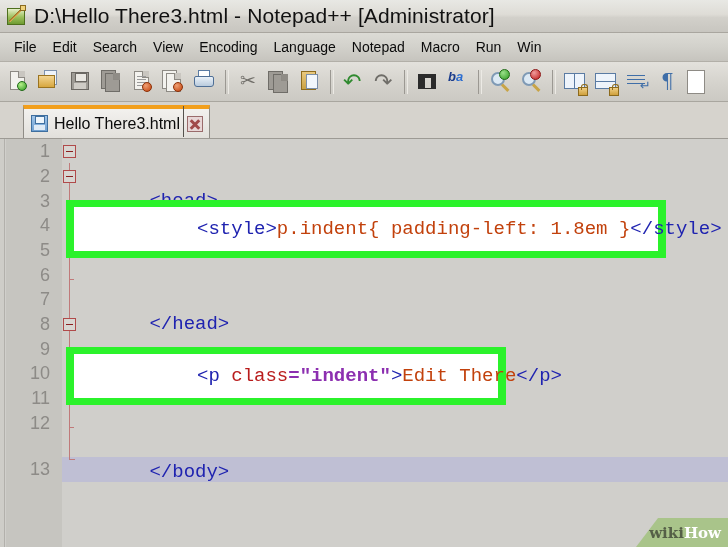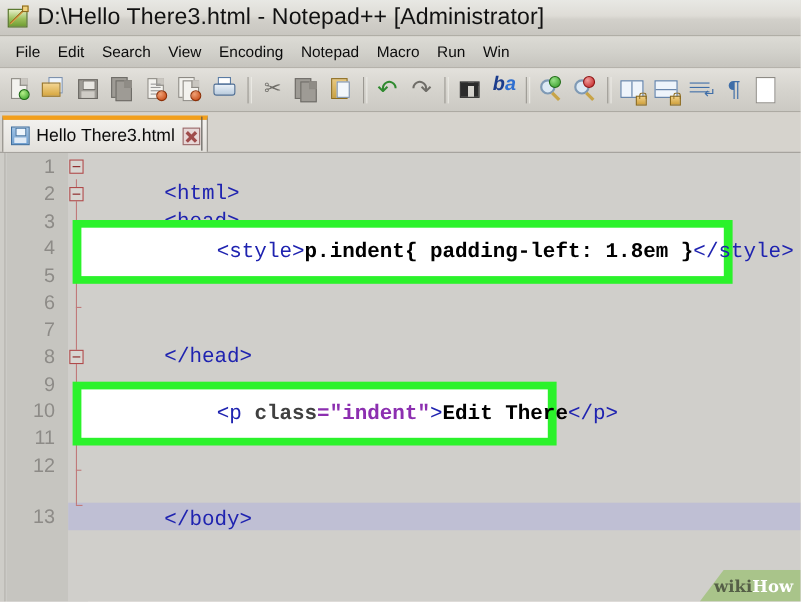--- a/index.html
+++ b/index.html
@@ -226,21 +226,21 @@
     position: absolute; left: 6px; top: 7px;
     width: 18px; height: 15px;
     background:
       linear-gradient(to bottom, #2b2b2b 0 3px, transparent 3px),
       linear-gradient(to right, #2b2b2b 0 6px, transparent 6px 12px, #2b2b2b 12px 18px);
     border: 1px solid #2b2b2b;
     box-sizing: border-box;
   }
   .ba {
     position: absolute; left: 5px; top: 3px;
-    font-size: 18px;
+    font-size: 13px;
     font-weight: bold;
     font-style: italic;
     color: #1b3c8c;
     line-height: 13px;
   }
   .ba span { color: #2f6fd0; }
   .magn {
     position: absolute; left: 5px; top: 5px;
     width: 14px; height: 14px;
     border: 2px solid #7f9ab5;
@@ -332,21 +332,21 @@
   .tabbar {
     position: absolute;
     left: 0; top: 102px;
     width: 728px; height: 37px;
     background: #d6d3cd;
     border-bottom: 1px solid #9d9a94;
     box-sizing: border-box;
   }
   .tab {
     position: absolute;
-    left: 2px; top: 3px;
+    left: 23px; top: 3px;
     height: 33px;
     display: flex;
     align-items: center;
     padding: 0 6px 0 7px;
     background: linear-gradient(to bottom, #f2f1ee 0%, #e9e7e3 60%, #e2e0db 100%);
     border: 1px solid #8f8c86;
     border-top: 4px solid #f29f1c;
     border-bottom: none;
     box-sizing: border-box;
     cursor: default;
@@ -443,22 +443,22 @@
   .codetext {
     position: absolute;
     left: 0; top: 0;
     font-family: "Liberation Mono", monospace;
     font-size: 19px;
     line-height: 25px;
     white-space: pre;
     letter-spacing: 0px;
   }
   .tag   { color: #1f23b0; }
-  .plain { color: #000000; font-weight: bold; }
-  .attr  { color: #404040; font-weight: bold; }
+  .plain { color: #c2410c; font-weight: normal; }
+  .attr  { color: #b91c1c; font-weight: normal; }
   .val   { color: #8c2fb0; font-weight: bold; }
 
   .curline {
     position: absolute;
     left: 0; right: 0;
     height: 25px;
     background: #bfbfd4;
   }
 
   
@@ -551,20 +551,21 @@
     </div>
     <div class="title-text">D:\Hello There3.html - Notepad++ [Administrator]</div>
   </div>
 
   <div class="menubar">
     <div class="menu-item">File</div>
     <div class="menu-item">Edit</div>
     <div class="menu-item">Search</div>
     <div class="menu-item">View</div>
     <div class="menu-item">Encoding</div>
+    <div class="menu-item">Language</div>
     <div class="menu-item">Notepad</div>
     <div class="menu-item">Macro</div>
     <div class="menu-item">Run</div>
     <div class="menu-item">Win</div>
   </div>
 
   <div class="toolbar">
     <div class="tb">
       <div class="pg">
           <div class="corner"></div>
@@ -691,23 +692,20 @@
     <div class="lnum" style="top:99px;">5</div>
     <div class="lnum" style="top:124px;">6</div>
     <div class="lnum" style="top:148px;">7</div>
     <div class="lnum" style="top:173px;">8</div>
     <div class="lnum" style="top:198px;">9</div>
     <div class="lnum" style="top:222px;">10</div>
     <div class="lnum" style="top:247px;">11</div>
     <div class="lnum" style="top:272px;">12</div>
     <div class="lnum" style="top:318px;">13</div>
 
-    <div class="codetext" style="left:81px; top:0px;">
-      <span class="tag">&lt;html&gt;</span>
-    </div>
     <div class="codetext" style="left:81px; top:25px;">
       <span class="tag">&lt;head&gt;</span>
     </div>
     <div class="codetext" style="left:81px; top:148px;">
       <span class="tag">&lt;/head&gt;</span>
     </div>
     <div class="codetext" style="left:81px; top:198px;">
       <span class="tag">&lt;body&gt;</span>
     </div>
     <div class="codetext" style="left:81px; top:296px;">

